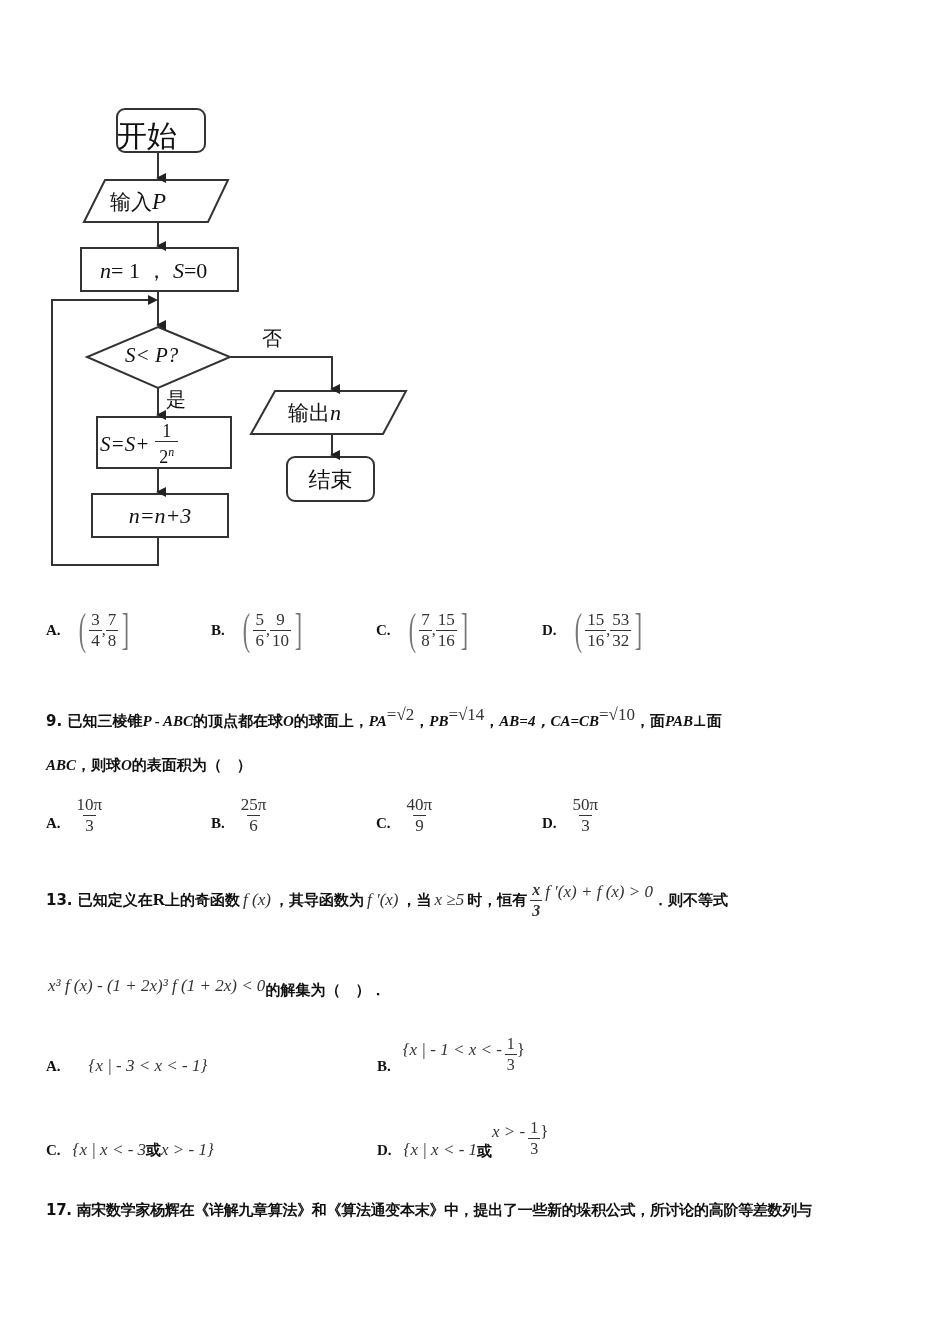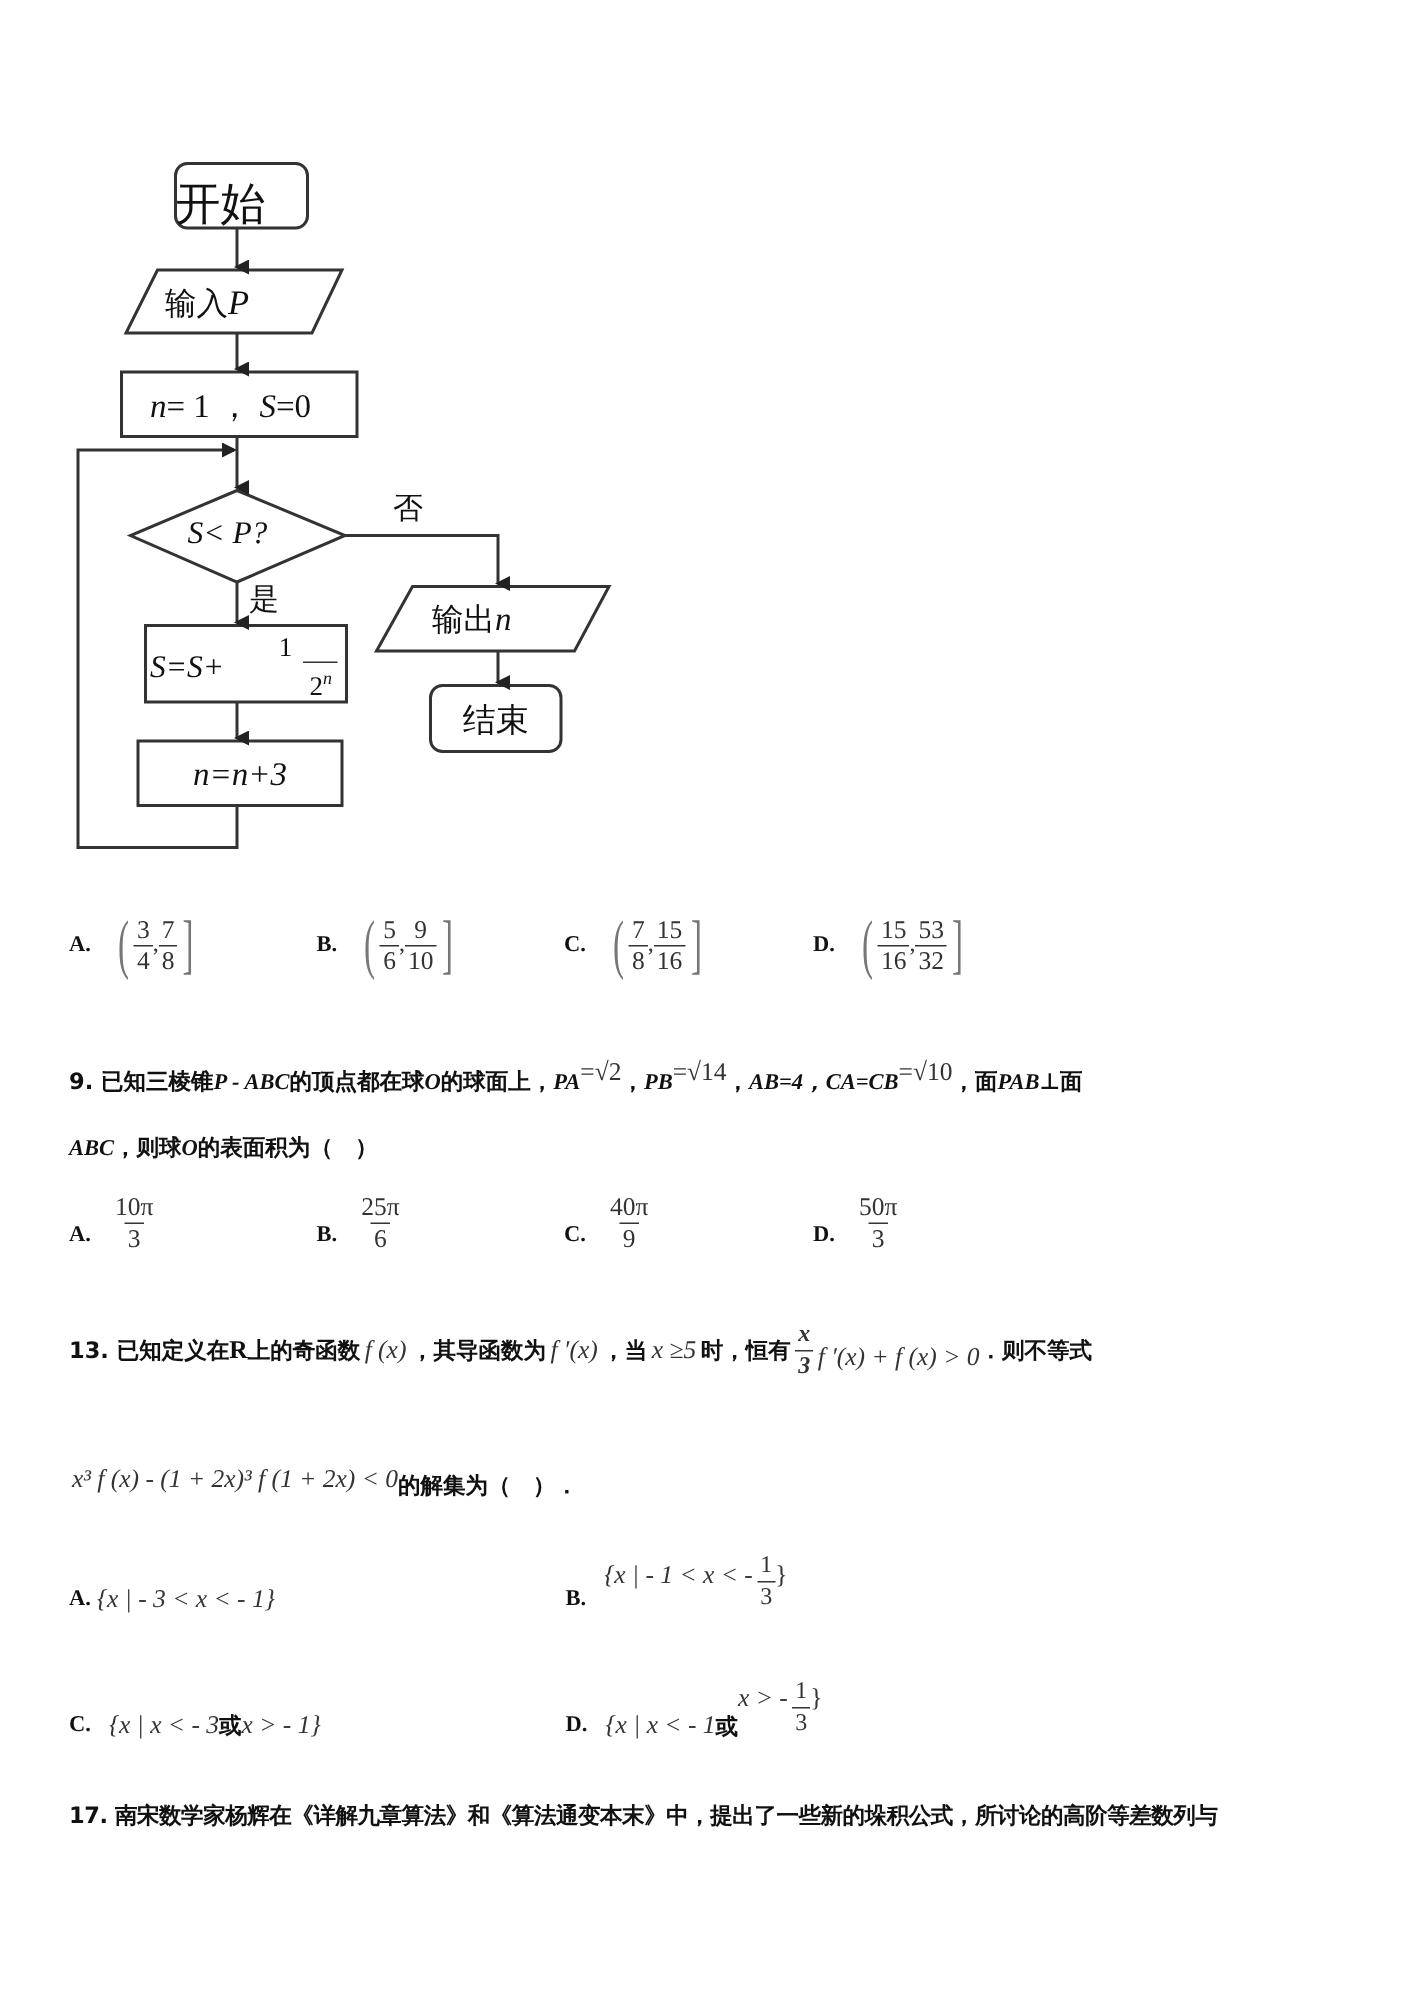--- a/index.html
+++ b/index.html
@@ -76,21 +76,21 @@
   <span class="it">S&lt;</span> <span class="it">P?</span>
 </div>
 
 <div class="abs" style="left:166px;top:386px;font-size:20px;">是</div>
 <div class="abs" style="left:262px;top:325px;font-size:20px;">否</div>
 
 <div class="abs serif" style="left:100px;top:421px;font-size:21px;white-space:nowrap;display:flex;align-items:center;">
   <span class="it">S=S+</span>
   <span style="display:inline-flex;flex-direction:column;align-items:center;margin-left:6px;font-size:18px;line-height:20px;">
     <span>1</span>
-    <span style="border-top:1.5px solid #333;padding:0 4px;margin-left:47px;"><span>2</span><span class="it" style="font-size:12px;vertical-align:super;">n</span></span>
+    <span style="border-top:1.5px solid #333;padding:0 4px;"><span>2</span><span class="it" style="font-size:12px;vertical-align:super;">n</span></span>
   </span>
 </div>
 
 <div class="abs serif it" style="left:92px;top:503px;width:136px;text-align:center;font-size:22px;">n=n+3</div>
 
 <div class="abs" style="left:288px;top:399px;font-size:21px;white-space:nowrap;">
   <span>输出</span><span class="serif it" style="font-size:22px;">n</span>
 </div>
 
 <div class="abs" style="left:287px;top:465px;width:87px;text-align:center;font-size:22px;">结束</div>
@@ -206,32 +206,32 @@
   <span class="math it" style="margin:0 3px;">f (x)</span>
   <span>，其导函数为</span>
   <span class="math it" style="margin:0 3px;">f ′(x)</span>
   <span>，当</span>
   <span class="math it" style="margin:0 3px;">x ≥5</span>
   <span>时，恒有</span>
   <span class="frac it" style="margin:0 3px;font-size:16px;">
       <span class="num">x</span>
       <span class="den" style="border-top:1px solid #333;">3</span>
     </span>
-  <span class="math it" style="align-self:flex-start;margin-top:17px;">f ′(x) + f (x) &gt; 0</span>
+  <span class="math it" style="align-self:flex-start;margin-top:4px;">f ′(x) + f (x) &gt; 0</span>
   <span>．则不等式</span>
 </div>
 
 <div class="abs q" style="left:48px;top:976px;display:flex;align-items:flex-end;">
   <span class="math it" style="margin-bottom:4px;">x³ f (x) - (1 + 2x)³ f (1 + 2x) &lt; 0</span>
   <span>的解集为（　）．</span>
 </div>
 
 <div class="abs" style="left:46px;top:1056px;display:flex;align-items:center;">
   <span class="optlbl">A.</span>
-  <span class="math it" style="margin-left:4px;">{x | - 3 &lt; x &lt; - 1}</span>
+  <span class="math it" style="margin-left:28px;">{x | - 3 &lt; x &lt; - 1}</span>
 </div>
 
 <div class="abs" style="left:377px;top:1034px;display:flex;align-items:flex-start;">
   <span class="optlbl" style="margin-top:24px;">B.</span>
   <span class="math it" style="margin-left:12px;margin-top:6px;">{x | - 1 &lt; x &lt; -</span>
   <span class="frac" style="margin-left:3px;font-size:16px;">
       <span class="num">1</span>
       <span class="den">3</span>
     </span>
   <span class="math" style="margin-top:6px;">}</span>

